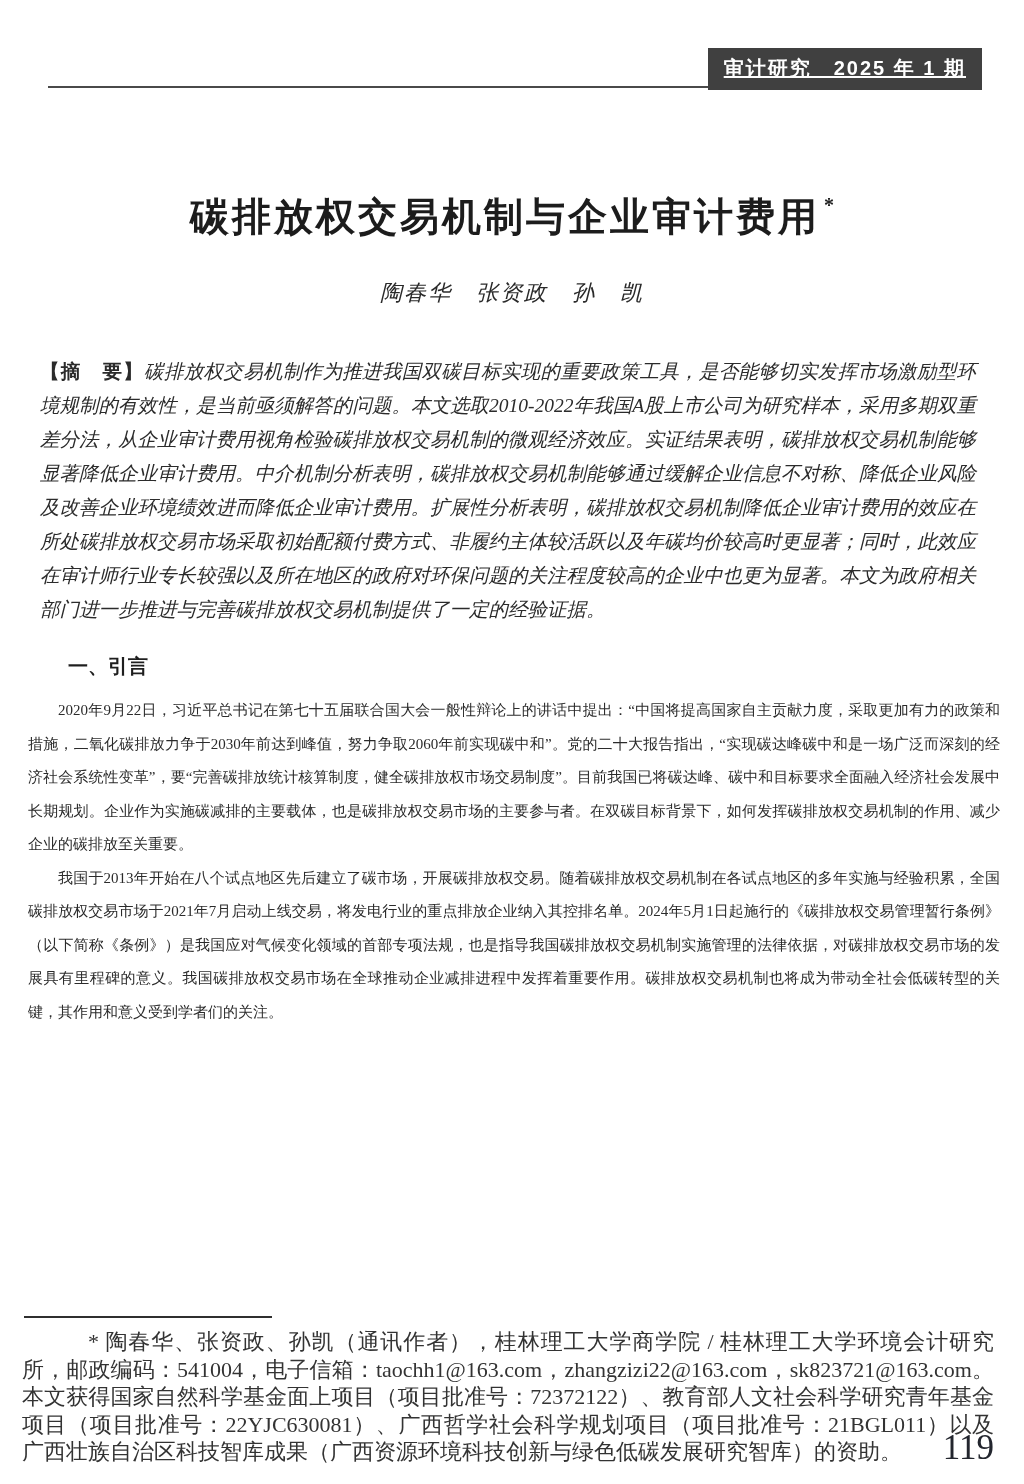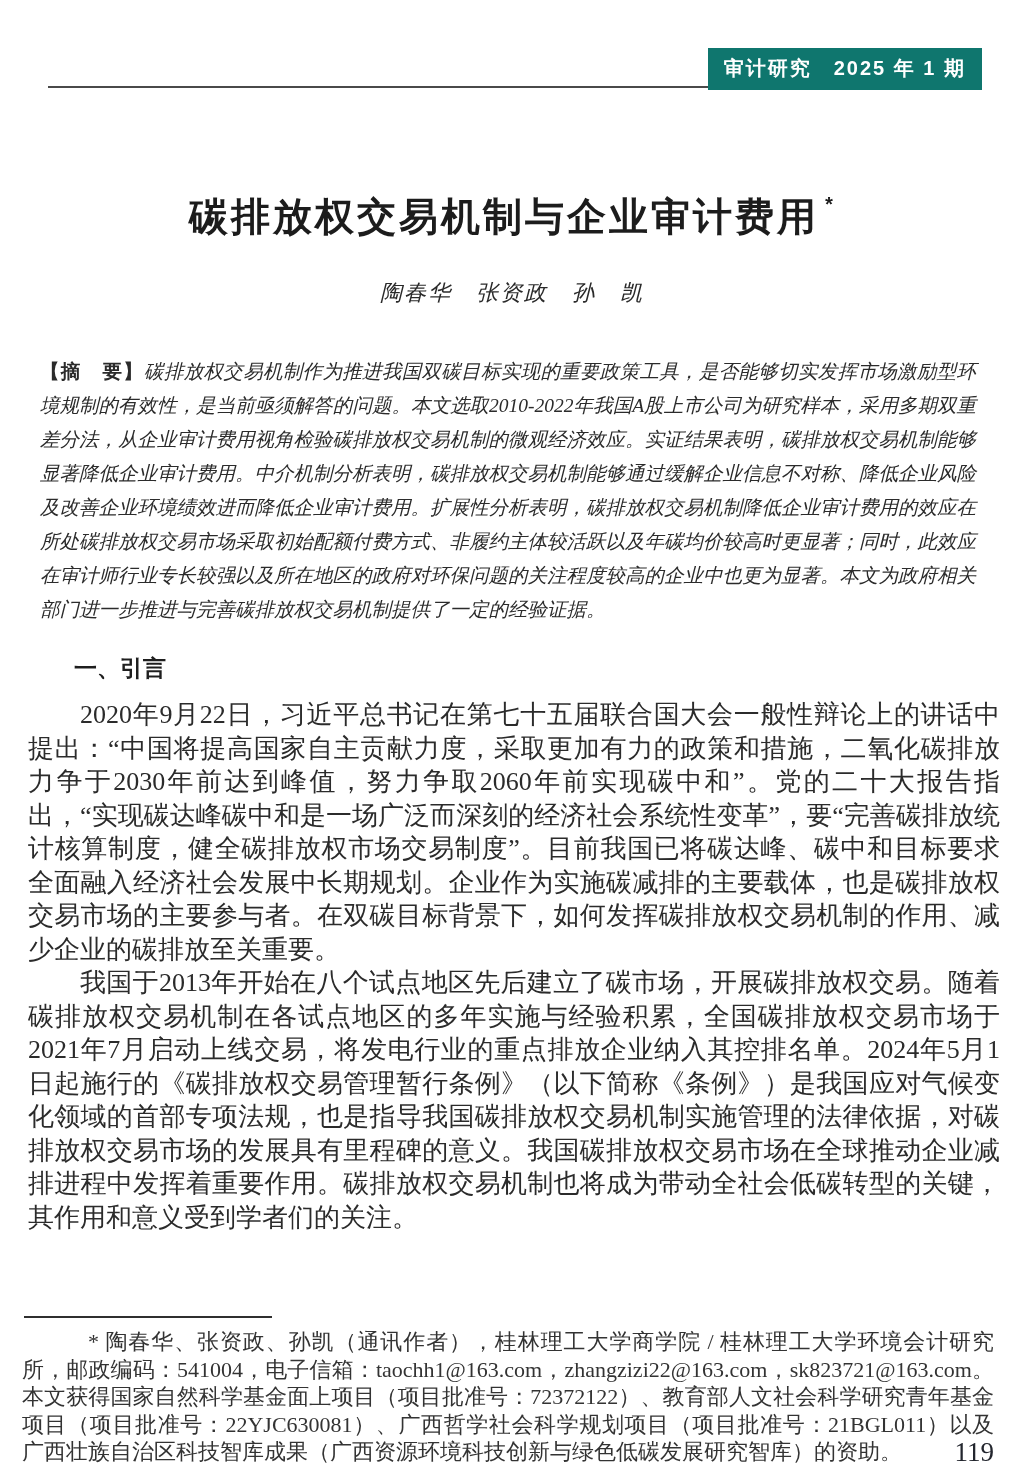--- a/index.html
+++ b/index.html
@@ -26,39 +26,40 @@
     display: flex;
     align-items: flex-end;
   }
   .header-rule {
     flex: 1;
     height: 2px;
     background: #4a4a4a;
     margin-bottom: 2px;
   }
   .journal-badge {
-    background: #0f766e;
+    background: #404040;
     color: #ffffff;
     font-family: "Liberation Sans", sans-serif;
     font-weight: bold;
     font-size: 20px;
     letter-spacing: 2px;
     padding: 7px 16px 8px 16px;
     white-space: nowrap;
+    text-decoration: underline;
   }
   
   .title {
     margin: 0;
     padding-top: 190px;
     text-align: center;
     font-size: 39px;
     font-weight: bold;
     letter-spacing: 3px;
     color: #1c1c1c;
-    font-family: Liberation Mono, monospace;
+    font-family: Liberation Serif, serif;
   }
   .title sup {
     font-size: 20px;
     vertical-align: 18px;
     margin-left: 4px;
     letter-spacing: 0;
   }
   .authors {
     margin-top: 34px;
     text-align: center;
@@ -91,28 +92,28 @@
     font-style: italic;
     font-weight: bold;
   }
   
   .body-text {
     margin: 0 24px 0 28px;
   }
   .section-heading {
     margin: 26px 0 14px 0;
     text-indent: 2em;
-    font-size: 23px;
+    font-size: 20px;
     font-weight: bold;
     font-family: "Liberation Sans", sans-serif;
     color: #1e1e1e;
   }
   .para {
     margin: 0;
-    font-size: 26px;
+    font-size: 15px;
     line-height: 33.5px;
     text-align: justify;
     text-indent: 2em;
     color: #2b2b2b;
   }
   
   .footnote {
     position: absolute;
     left: 22px;
     right: 30px;
@@ -129,21 +130,21 @@
     font-size: 22px;
     line-height: 27.5px;
     text-align: justify;
     text-indent: 3em;
     color: #333333;
   }
   .page-number {
     position: absolute;
     right: 30px;
     bottom: 16px;
-    font-size: 27px;
+    font-size: 35px;
     color: #23262e;
     font-family: "Liberation Serif", serif;
   }
 </style>
 </head>
 <body>
 
 <div class="page">
 
   <div class="header">

